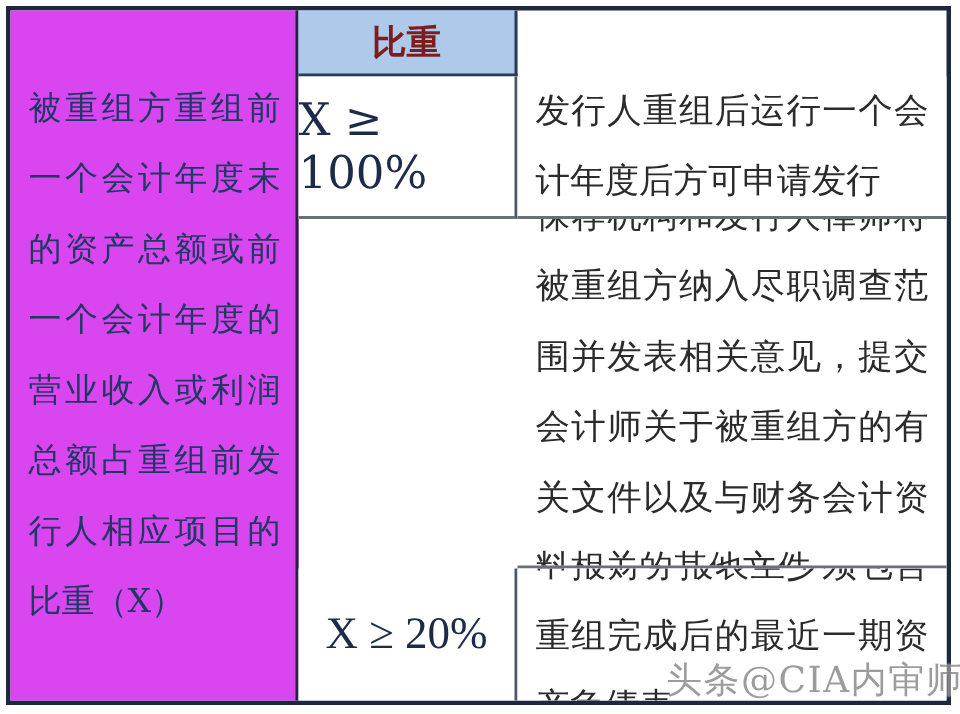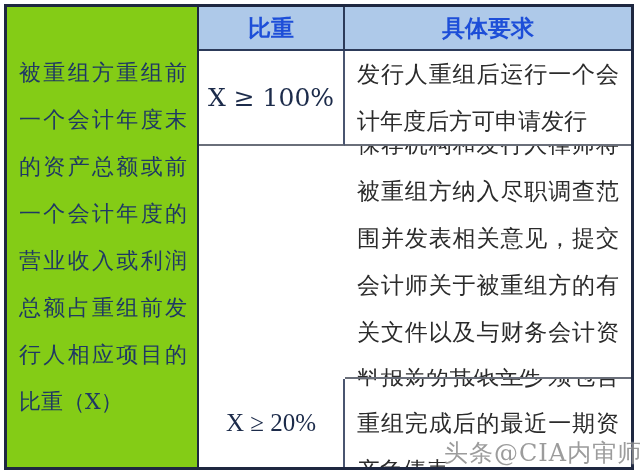--- a/index.html
+++ b/index.html
@@ -29,51 +29,51 @@
     background: #ffffff;
   }
   .cell {
     box-sizing: border-box;
     overflow: hidden;
   }
   
   .cell-merged {
     grid-column: 1;
     grid-row: 1 / 5;
-    background: #84cc16;
+    background: #d946ef;
     border-right: 2px solid #1e2740;
     display: flex;
     align-items: center;
     padding: 0 10px 0 12px;
   }
   .merged-text {
     font-size: 22px;
     line-height: 47px;
     color: #1f3864;
     text-align: justify;
     width: 100%;
   }
   .cell-head {
     background: #aec9e9;
     display: flex;
     align-items: center;
     justify-content: center;
     font-weight: bold;
     font-size: 23px;
-    color: #1d4ed8;
+    color: #7f1d1d;
     border-bottom: 2px solid #2c3a59;
   }
   .head-ratio { grid-column: 2; grid-row: 1; border-right: 2px solid #2c3a59; }
   .head-req   { grid-column: 3; grid-row: 1; }
 
   .cell-ratio {
     display: flex;
     align-items: center;
     justify-content: center;
-    font-size: 25px;
+    font-size: 30px;
     color: #1c2b4a;
     border-right: 2px solid #4a5570;
     background: #ffffff;
   }
   .cell-req {
     display: flex;
     align-items: center;
     padding: 0 12px;
     background: #ffffff;
   }
@@ -111,23 +111,20 @@
 <div class="canvas">
   <div class="grid">
 
     <div class="cell cell-merged">
       <div class="merged-text">被重组方重组前一个会计年度末的资产总额或前一个会计年度的营业收入或利润总额占重组前发行人相应项目的比重（X）</div>
     </div>
 
     <div class="cell cell-head head-ratio">
       <span>比重</span>
     </div>
-    <div class="cell cell-head head-req">
-      <span>具体要求</span>
-    </div>
 
     <div class="cell cell-ratio row-sep r2 c2">
       <span>X ≥ 100%</span>
     </div>
     <div class="cell cell-req row-sep r2 c3">
       <div class="req-text">发行人重组后运行一个会计年度后方可申请发行</div>
     </div>
 
     <div class="cell cell-req row-sep r3 c3">
       <div class="req-text">保荐机构和发行人律师将被重组方纳入尽职调查范围并发表相关意见，提交会计师关于被重组方的有关文件以及与财务会计资料相关的其他文件</div>

